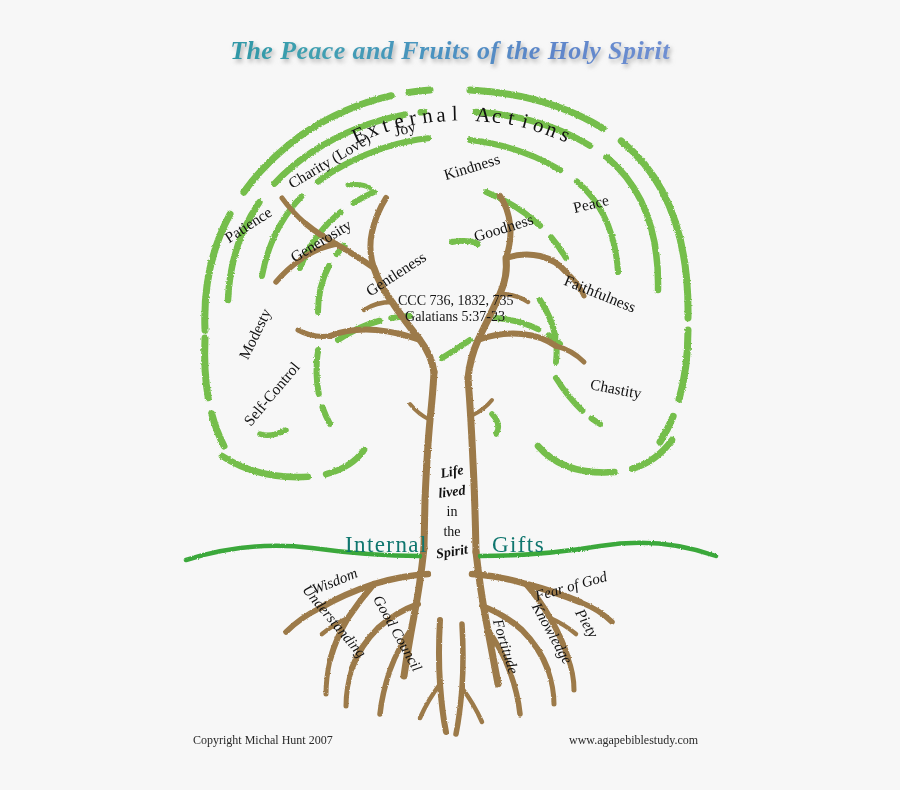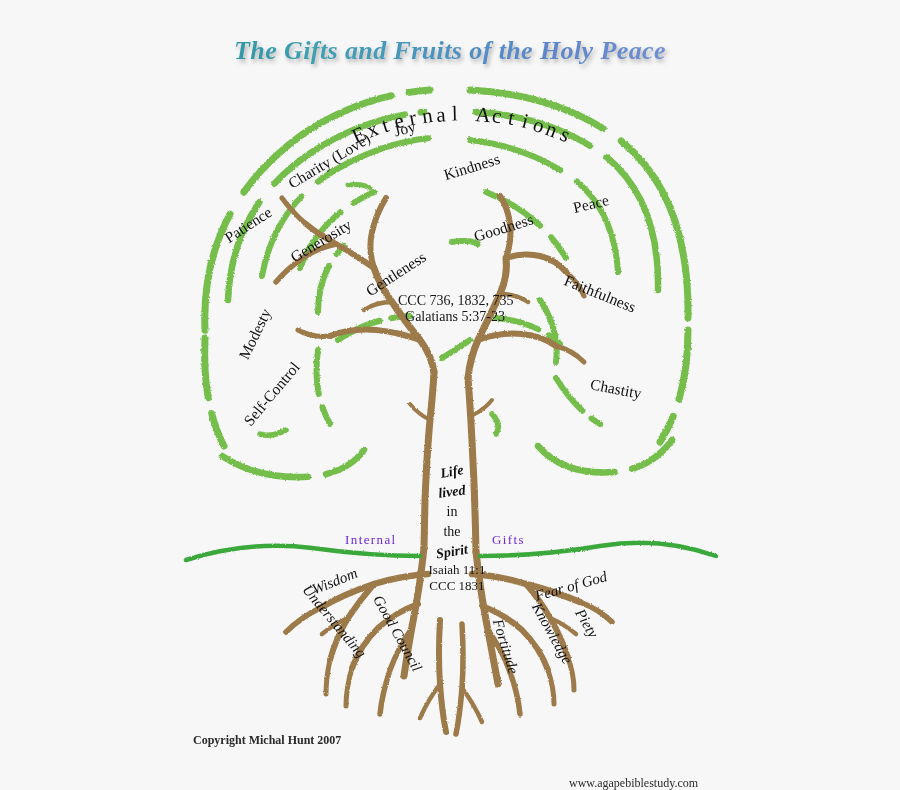--- a/index.html
+++ b/index.html
@@ -78,24 +78,24 @@
     font-family: "Liberation Serif", serif;
     color: #121212;
   }
   .gift {
     font-size: 15px;
     font-family: "Liberation Serif", serif;
     font-style: italic;
     color: #121212;
   }
   .section-word {
-    font-size: 13px;
+    font-size: 23px;
     font-family: "Liberation Serif", serif;
     letter-spacing: 1.4px;
-    color: #6d28d9;
+    color: #0f766e;
   }
   .cite {
     font-size: 14px;
     font-family: "Liberation Serif", serif;
     color: #151515;
     text-align: center;
   }
   .trunkword {
     font-size: 14px;
     text-align: center;
@@ -225,21 +225,21 @@
       <path d="M462 688 Q474 704 482 722" stroke-width="4.5"></path>
     </g>
 
     <g fill="none" stroke="#3ba83b" stroke-linecap="round" filter="url(#rough2)">
       <path d="M186 560 Q250 540 312 548 Q370 556 420 556" stroke-width="4.5"></path>
       <path d="M480 556 Q540 556 600 546 Q660 536 716 556" stroke-width="4.5"></path>
     </g>
   </svg>
 
   <div id="title-wrap">
-    <span id="doc-title">The Gifts and Fruits of the Holy Peace</span>
+    <span id="doc-title">The Peace and Fruits of the Holy Spirit</span>
   </div>
 
   <div id="external-actions">
       <span class="arcch" style="left: 12.3172px; top: 53.8738px; transform: translate(-50%, -50%) rotate(-24.15deg);">E</span>
       <span class="arcch" style="left: 24.7684px; top: 48.9775px; transform: translate(-50%, -50%) rotate(-20.93deg);">x</span>
       <span class="arcch" style="left: 37.4636px; top: 44.7544px; transform: translate(-50%, -50%) rotate(-17.71deg);">t</span>
       <span class="arcch" style="left: 50.3666px; top: 41.2164px; transform: translate(-50%, -50%) rotate(-14.49deg);">e</span>
       <span class="arcch" style="left: 63.4404px; top: 38.3738px; transform: translate(-50%, -50%) rotate(-11.27deg);">r</span>
       <span class="arcch" style="left: 76.6476px; top: 36.2348px; transform: translate(-50%, -50%) rotate(-8.05deg);">n</span>
       <span class="arcch" style="left: 89.9503px; top: 34.8053px; transform: translate(-50%, -50%) rotate(-4.83deg);">a</span>
@@ -275,34 +275,30 @@
   </div>
 
   <div id="trunk-words" class="lbl" style="left:426px; top:462px; width:52px;">
       <div class="trunkword fancy" style="line-height: 20px; transform: rotate(-10deg);">Life</div>
       <div class="trunkword fancy" style="line-height: 20px; transform: rotate(-7deg);">lived</div>
       <div class="trunkword" style="line-height: 20px; font-family: Liberation Serif, serif;">in</div>
       <div class="trunkword" style="line-height: 20px; font-family: Liberation Serif, serif;">the</div>
       <div class="trunkword fancy" style="line-height: 20px; transform: rotate(-9deg);">Spirit</div>
     </div>
 
-  <div class="lbl cite" style="left:409px; top:562px; width:96px; font-size:13px;">
-    <div>Isaiah 11:1</div>
-    <div>CCC 1831</div>
-  </div>
 
   <div class="lbl section-word" style="left:345px; top:532px;">Internal</div>
   <div class="lbl section-word" style="left:492px; top:532px;">Gifts</div>
 
   <div id="gift-layer">
       <div class="lbl gift" style="left: 311px; top: 573px; transform: rotate(-22deg);">Wisdom</div>
       <div class="lbl gift" style="left: 289px; top: 613px; transform: rotate(50deg);">Understanding</div>
       <div class="lbl gift" style="left: 355px; top: 625px; transform: rotate(61deg);">Good Council</div>
       <div class="lbl gift" style="left: 477px; top: 638px; transform: rotate(73deg);">Fortitude</div>
       <div class="lbl gift" style="left: 518px; top: 625px; transform: rotate(61deg);">Knowledge</div>
       <div class="lbl gift" style="left: 571px; top: 615px; transform: rotate(60deg);">Piety</div>
       <div class="lbl gift" style="left: 534px; top: 578px; transform: rotate(-16deg);">Fear of God</div>
     </div>
 
-  <div class="lbl footer" style="left:193px; top:733px;font-weight:bold;">Copyright  Michal Hunt  2007</div>
-  <div class="lbl footer" style="left:569px; top:733px;margin-top:43px;">www.agapebiblestudy.com</div>
+  <div class="lbl footer" style="left:193px; top:733px;">Copyright  Michal Hunt  2007</div>
+  <div class="lbl footer" style="left:569px; top:733px;">www.agapebiblestudy.com</div>
 
 </div>
 
 </body></html>

